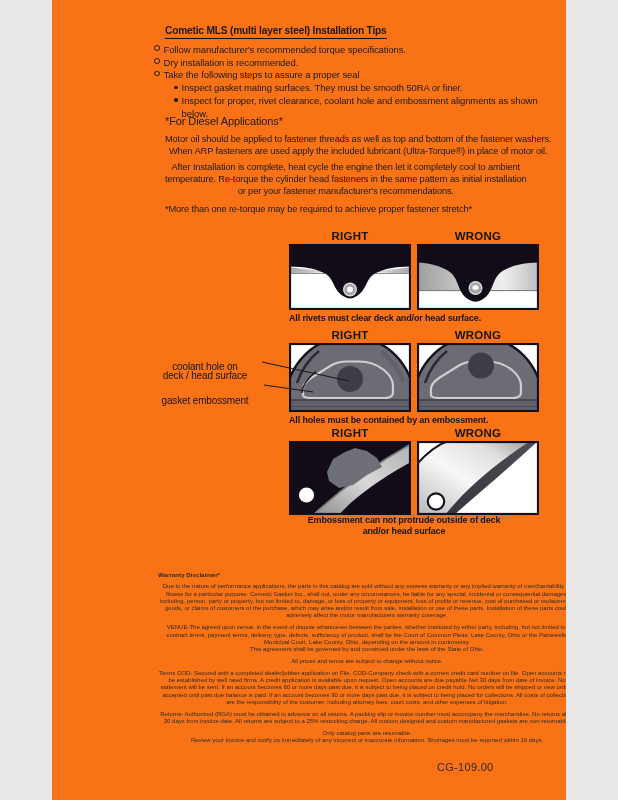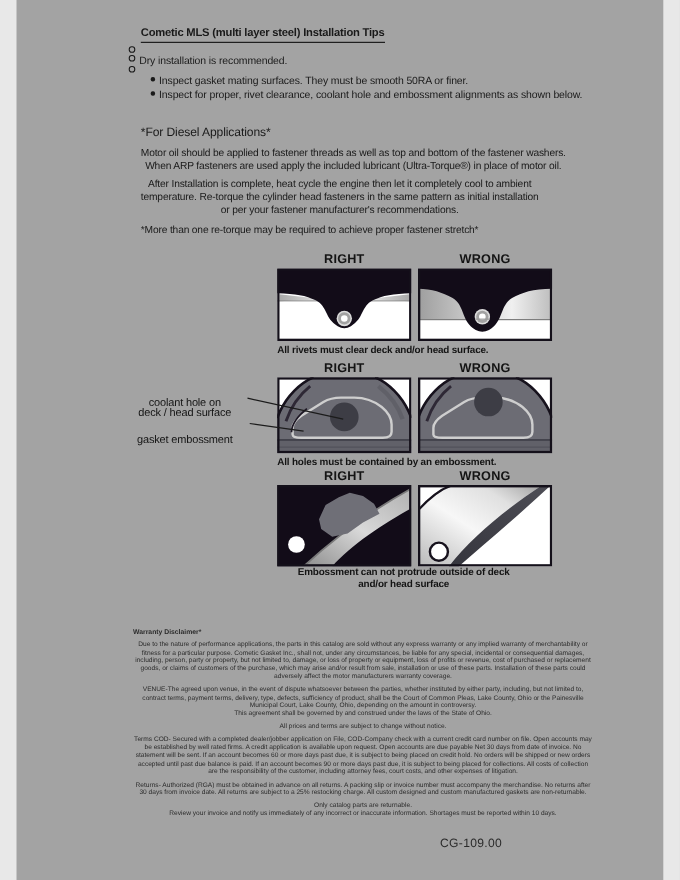--- a/index.html
+++ b/index.html
@@ -1,17 +1,17 @@
 <!DOCTYPE html>
 <html><head>
 <meta charset="utf-8">
 <style>
   html,body{margin:0;padding:0;background:#e8e8e8;}
   .page{
-    position:relative;width:588px;height:800px;background:#a3a3a3;
+    position:relative;width:514px;height:800px;background:#f97316;
     font-family:"Liberation Sans",sans-serif;color:#1a1a1a;overflow:hidden;
     margin:0 auto;
   }
   .abs{position:absolute;}
   .pre{white-space:pre-line;text-align:center;}
 
   .title{
     left:113px;top:25px;font-size:10.2px;font-weight:bold;letter-spacing:-0.2px;
     padding-bottom:2px;border-bottom:1.4px solid #111;display:inline-block;
   }
@@ -44,27 +44,29 @@
 </head>
 <body>
 
 <div class="page">
 
   <div class="abs title">Cometic MLS (multi layer steel) Installation Tips</div>
 
   <div class="abs bullets">
     <div class="bullet-line">
       <span class="marker ring"></span>
+      <span>Follow manufacturer's recommended torque specifications.</span>
     </div>
     <div class="bullet-line">
       <span class="marker ring"></span>
       <span>Dry installation is recommended.</span>
     </div>
     <div class="bullet-line">
       <span class="marker ring"></span>
+      <span>Take the following steps to assure a proper seal</span>
     </div>
     <div class="bullet-line sub">
       <span class="marker dot"></span>
       <span>Inspect gasket mating surfaces.  They must be smooth 50RA or finer.</span>
     </div>
     <div class="bullet-line sub">
       <span class="marker dot"></span>
       <span>Inspect for proper, rivet clearance, coolant hole and embossment alignments as shown below.</span>
     </div>
   </div>

